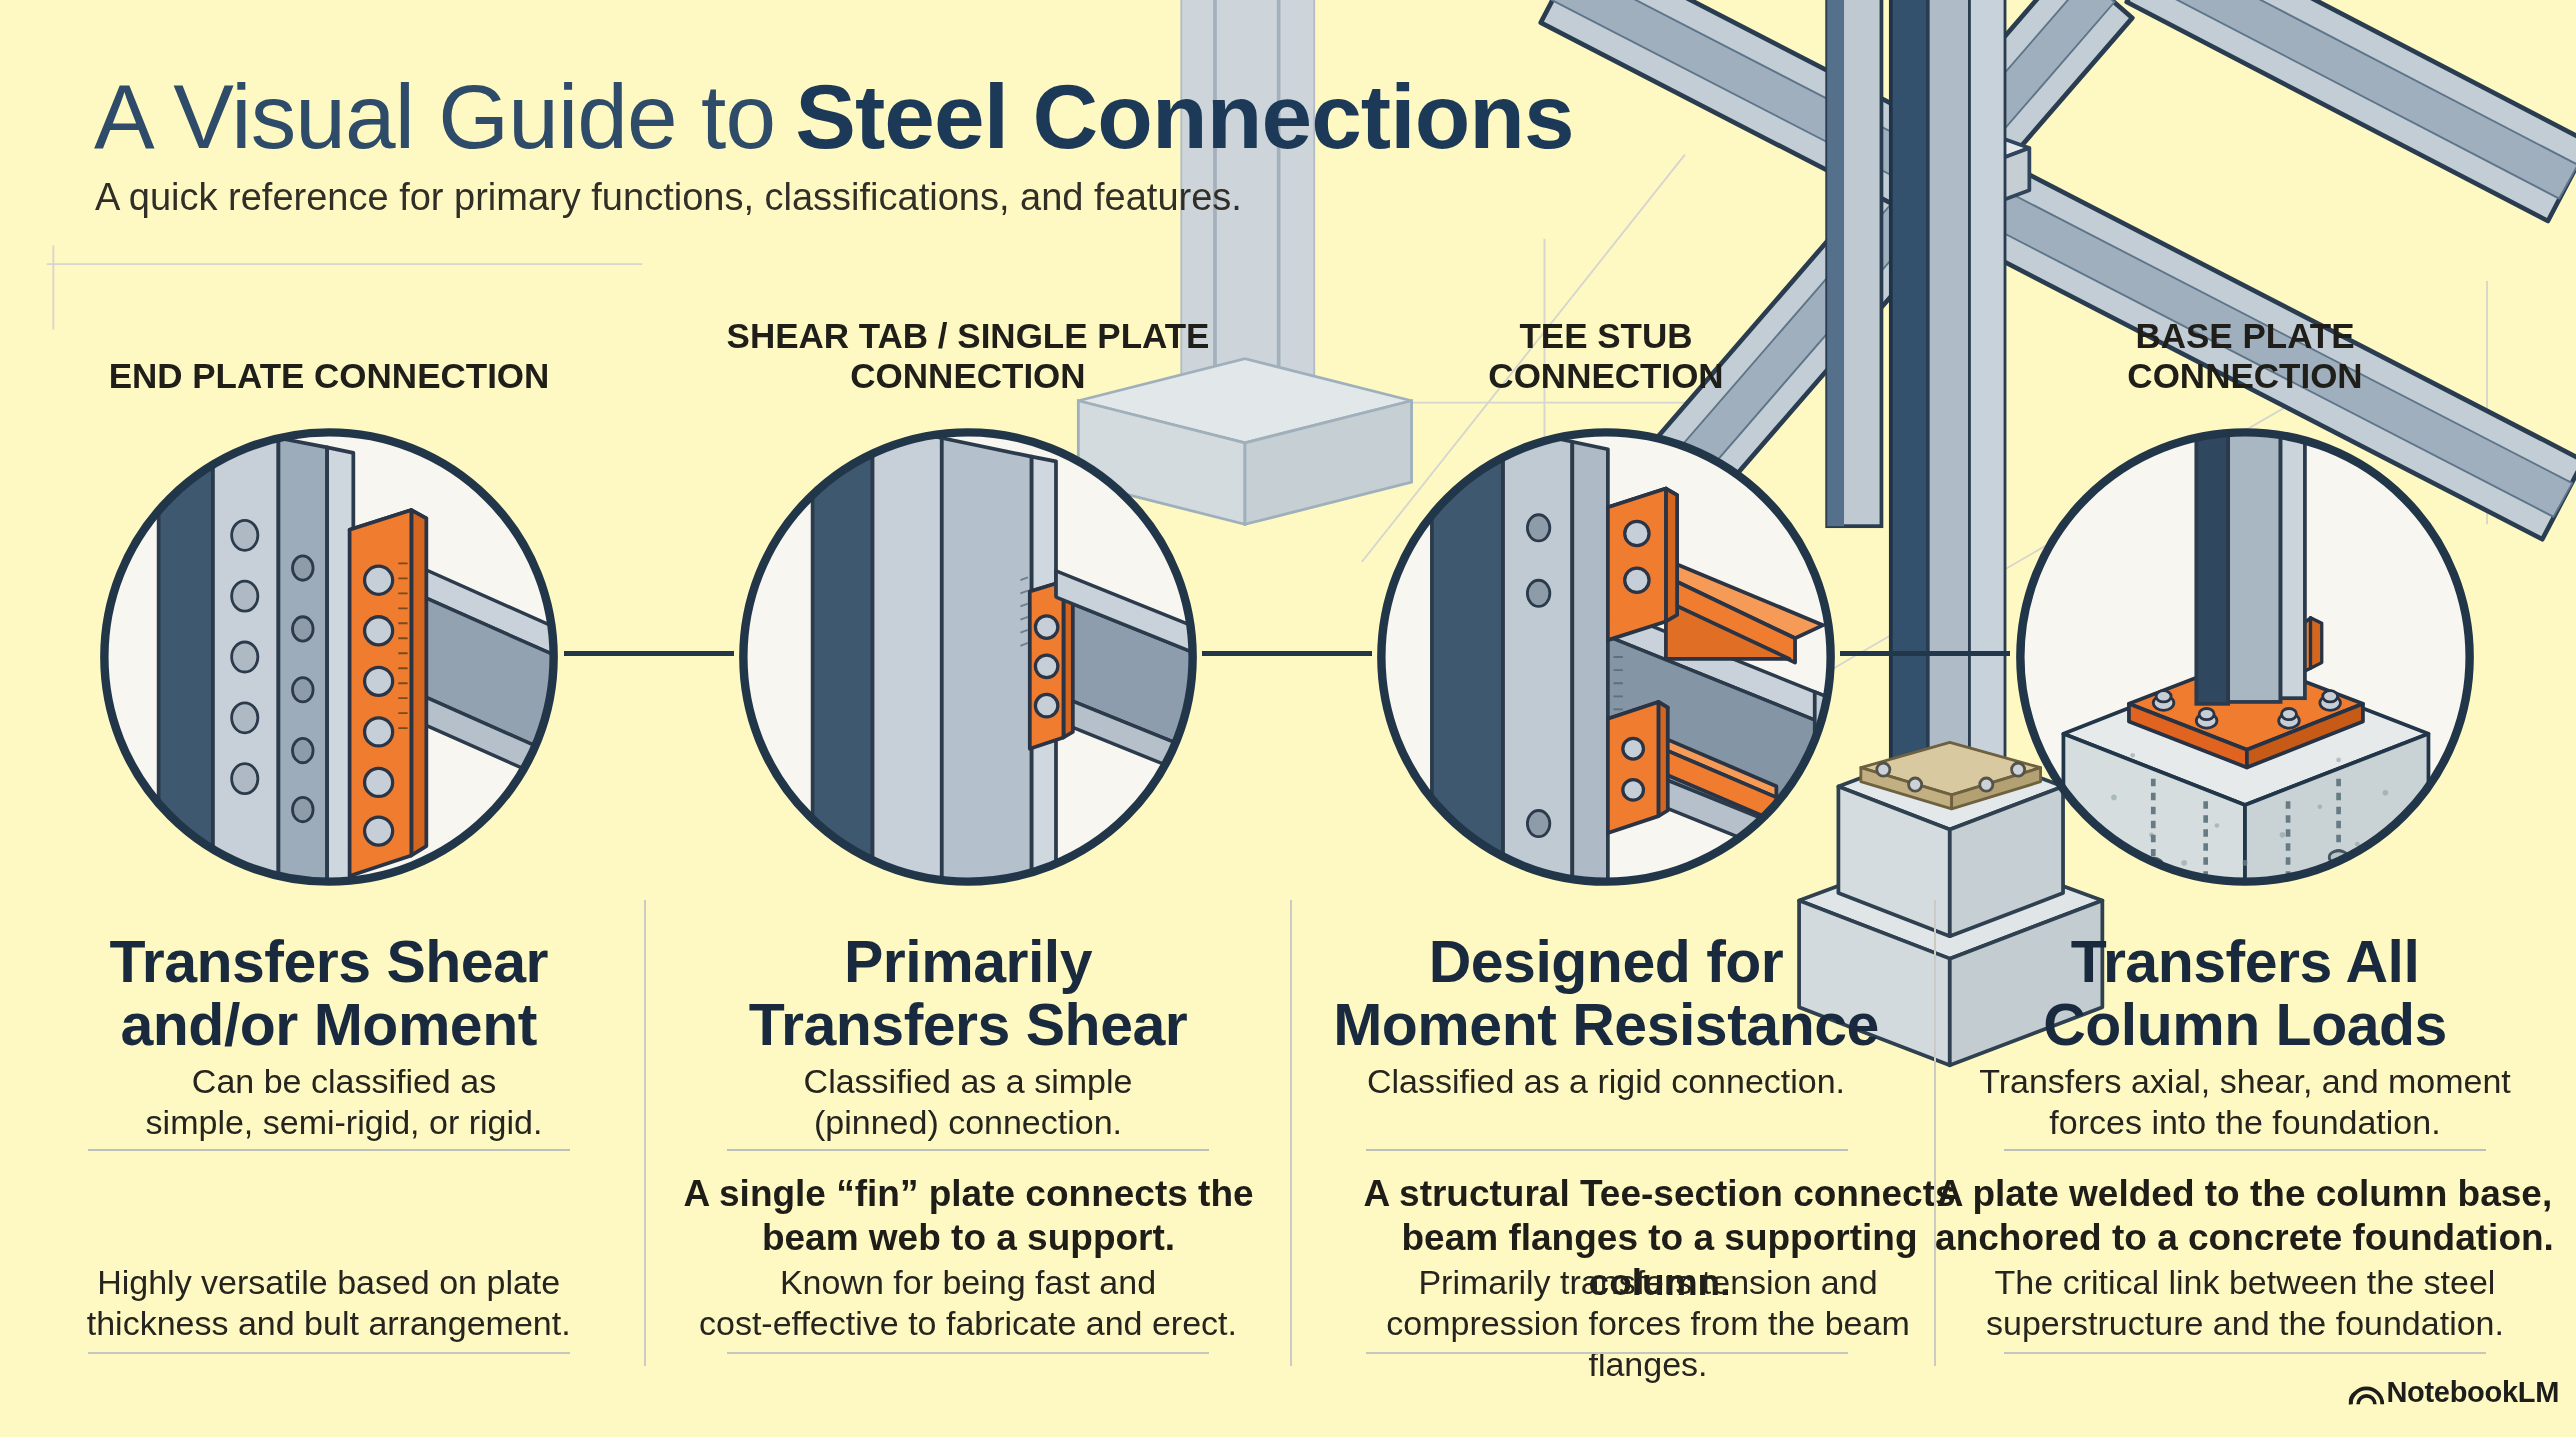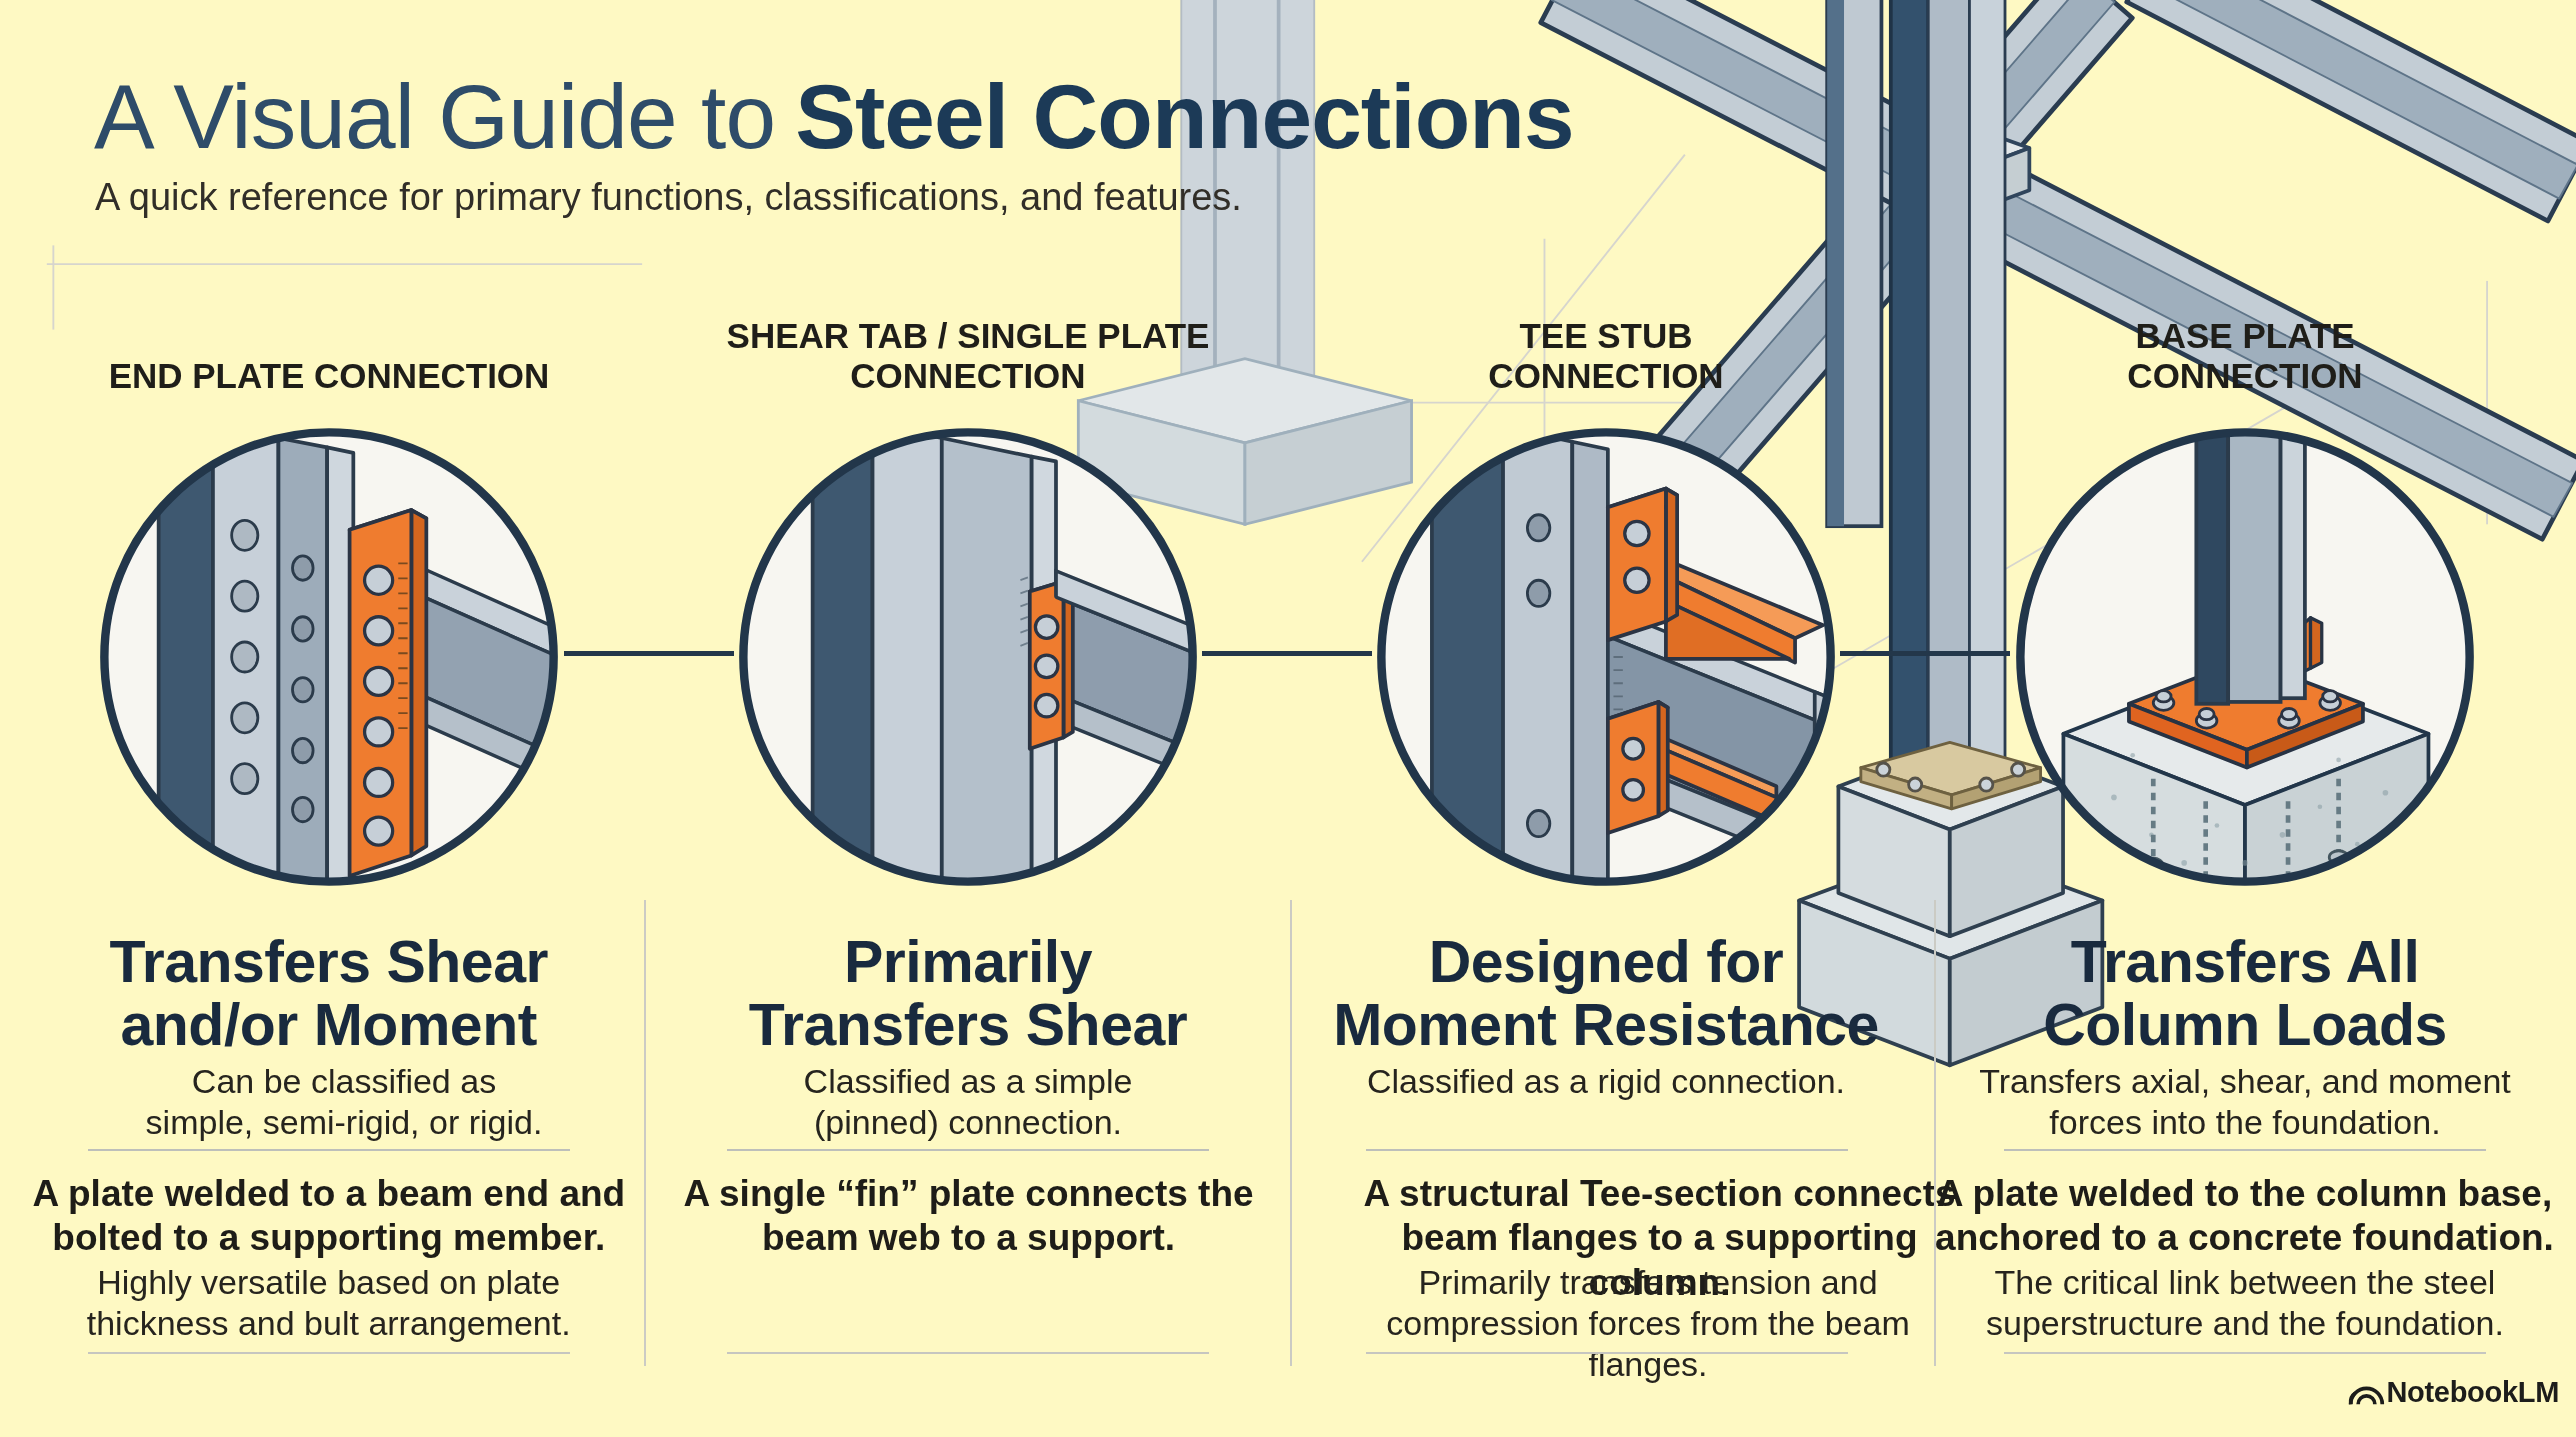--- a/index.html
+++ b/index.html
@@ -338,33 +338,33 @@
       </g>
       <circle cx="250" cy="250" r="240" fill="none" stroke="#22364A" stroke-width="9"></circle>
     </svg>
   </div>
 
   <div class="abs fn-title pre center" style="left:19.7px;">Transfers Shear
 and/or Moment</div>
   <div class="abs classif  pre center" style="left:35px;">Can be classified as
 simple, semi-rigid, or rigid.</div>
   <div class="abs rule mid" style="left:88px;"></div>
-  <div class="abs feature  pre center" style="left:10.3px;">A plate welded to a beam end and
-bolted to a supporting member.</div>
   <div class="abs detail   pre center" style="left:19.7px;">Highly versatile based on plate
 thickness and bult arrangement.</div>
   <div class="abs rule bot" style="left:88px;"></div>
 
   <div class="abs fn-title pre center" style="left:659px;">Primarily
 Transfers Shear</div>
   <div class="abs classif  pre center" style="left:659px;">Classified as a simple
 (pinned) connection.</div>
   <div class="abs rule mid" style="left:727px;"></div>
   <div class="abs feature  pre center" style="left:650px;">A single “fin” plate connects the
 beam web to a support.</div>
+  <div class="abs detail   pre center" style="left:659px;">Known for being fast and
+cost-effective to fabricate and erect.</div>
   <div class="abs rule bot" style="left:727px;"></div>
 
   <div class="abs fn-title pre center" style="left:1297px;">Designed for
 Moment Resistance</div>
   <div class="abs classif  pre center" style="left:1297px;">Classified as a rigid connection.</div>
   <div class="abs rule mid" style="left:1366px;"></div>
   <div class="abs feature  pre center" style="left:1341px;">A structural Tee-section connects
 beam flanges to a supporting column.</div>
   <div class="abs detail   pre center" style="left:1339px;">Primarily transfers tension and
 compression forces from the beam flanges.</div>

